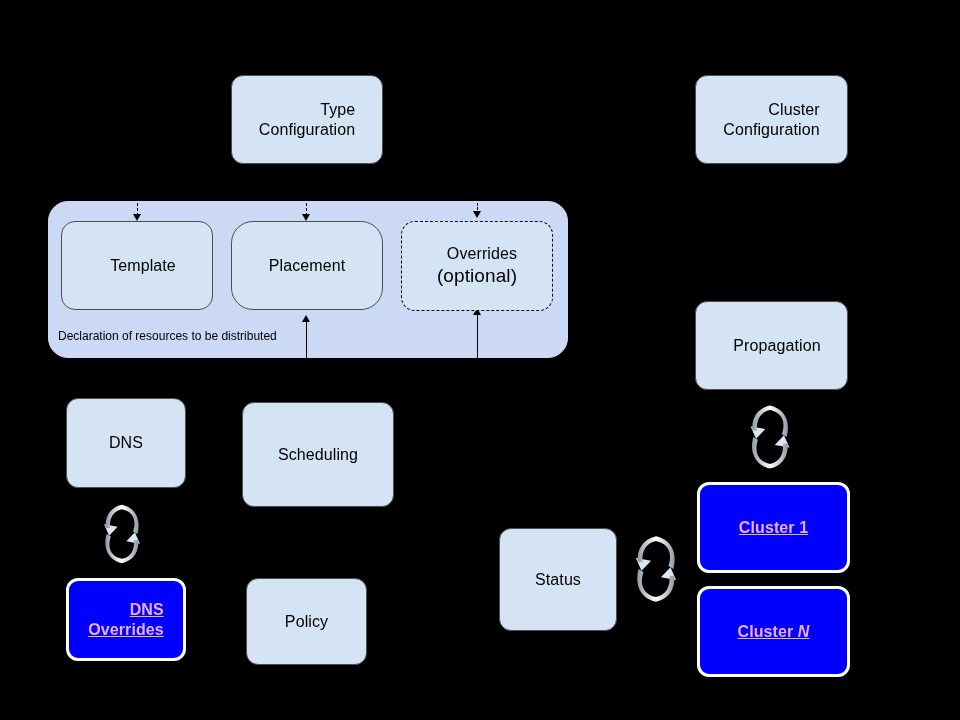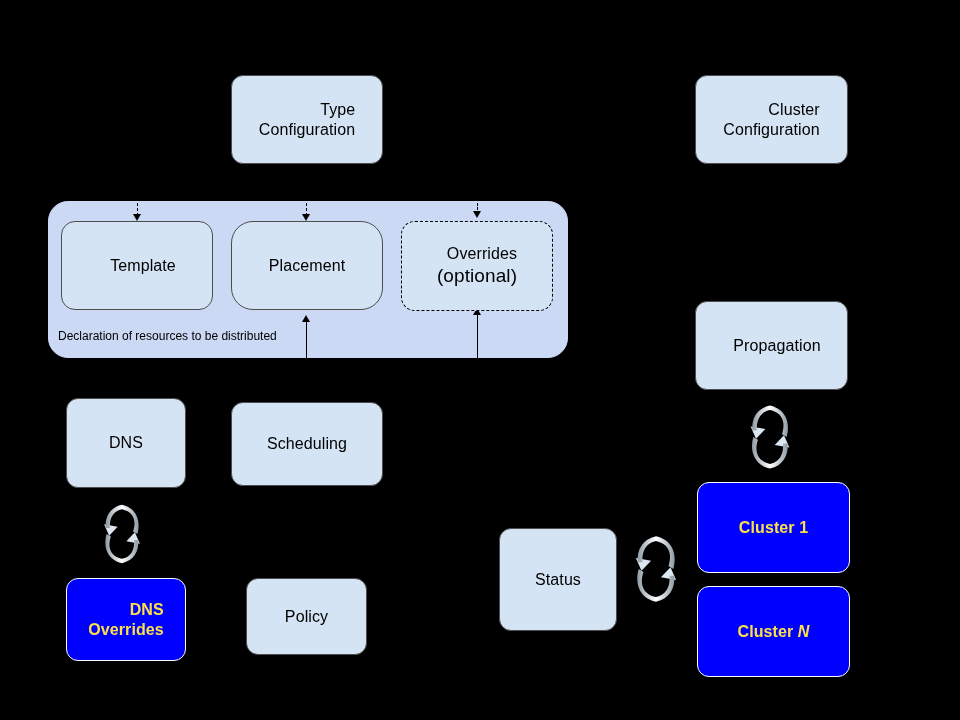--- a/index.html
+++ b/index.html
@@ -31,23 +31,24 @@
     font-size: 16px;
     line-height: 1.25;
     letter-spacing: 0.1px;
   }
   .node .lbl { display: block; }
   .node .sub { display: block; font-size: 19px; }
 
   
   .node.blue {
     background: #0000ff;
-    border: 1px solid #ffffff;
-    color: #fde047;
+    border: 3px solid #ffffff;
+    color: #f0abfc;
     font-weight: bold;
+    text-decoration: underline;
   }
   .node.blue .lbl { font-weight: bold; }
   .node.blue .lbl .it { font-style: italic; }
 
   
   .node.dashdot {
     border: 1px dashed #000000;
     border-style: dashed;
     background: #d4e4f4;
   }
@@ -184,25 +185,25 @@
     </svg>
   </div>
 
   <div class="node blue" id="dns-provider" style="left:66px; top:578px; width:120px; height:83px;">
     <span>
       <span class="lbl">DNS</span>
       <span class="lbl">Overrides</span>
     </span>
   </div>
 
-  <div class="node" id="scheduling" style="left:231px; top:402px; width:152px; height:84px;">
+  <div class="node" id="scheduling" style="left:242px; top:402px; width:152px; height:105px;">
     <span class="lbl">Scheduling</span>
   </div>
 
-  <div class="node" id="policy" style="left:246px; top:578px; width:121px; height:77px;">
+  <div class="node" id="policy" style="left:246px; top:578px; width:121px; height:87px;">
     <span class="lbl">Policy</span>
   </div>
 
   <div class="node" id="status" style="left:499px; top:528px; width:118px; height:103px;">
     <span class="lbl">Status</span>
   </div>
 
   <div class="sync-icon" style="left:629px; top:527px; width:54px; height:84px;">
     <svg viewBox="0 0 56 80" xmlns="http://www.w3.org/2000/svg">
       <defs>

